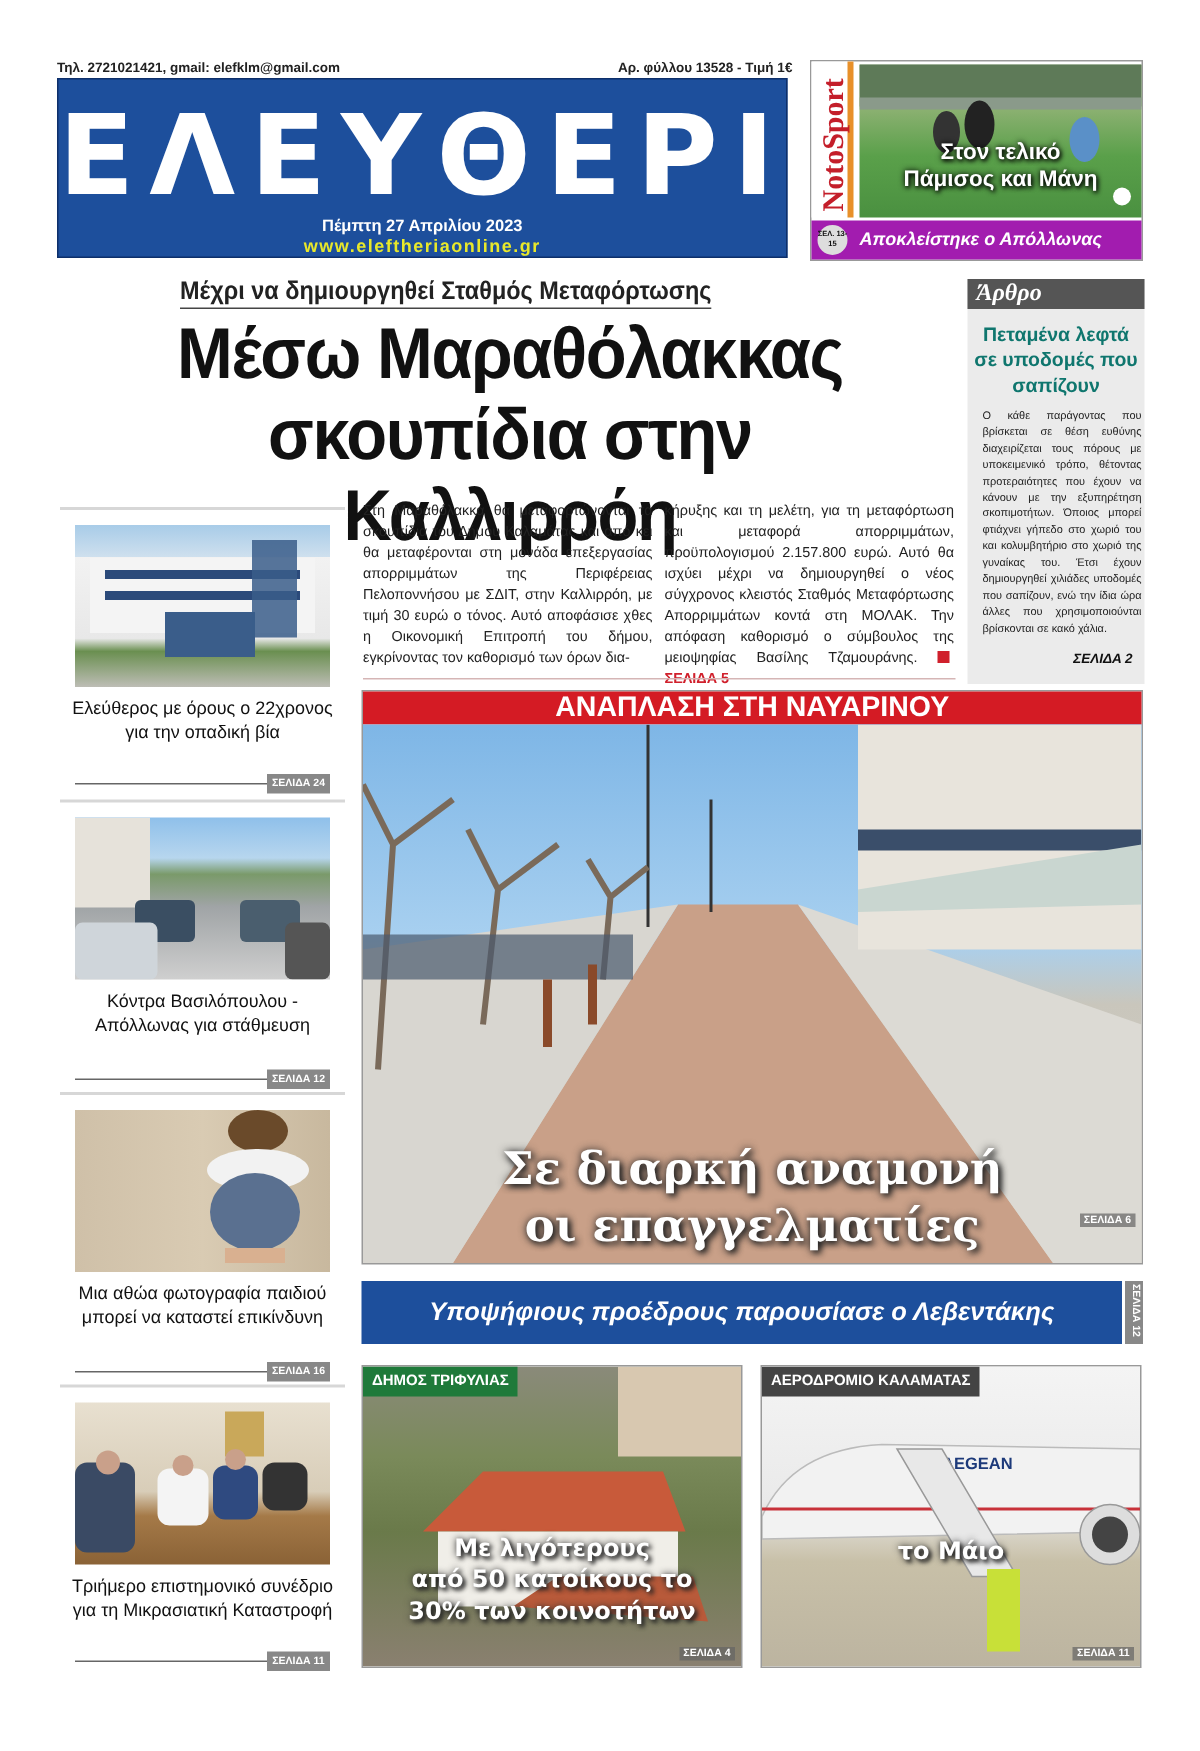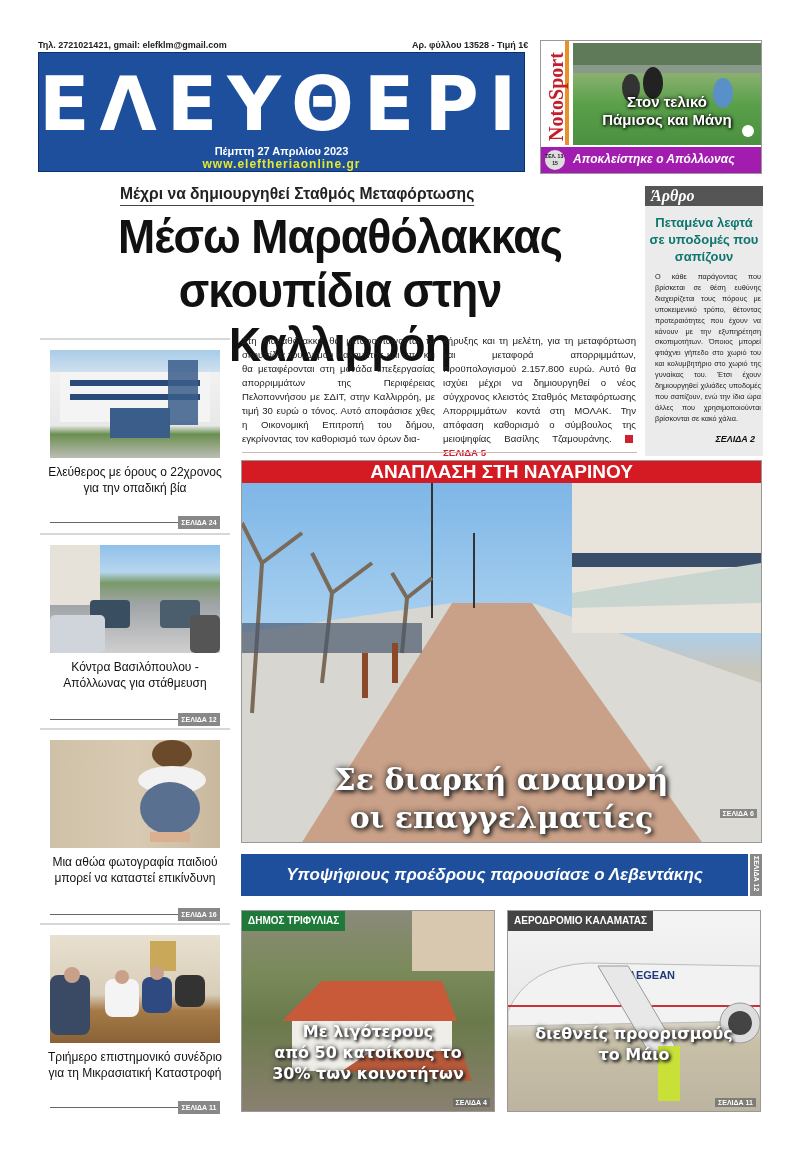--- a/index.html
+++ b/index.html
@@ -243,17 +243,16 @@
       <line x1="0" y1="95" x2="252" y2="95" stroke="#c8323a" stroke-width="2"></line>
       <text x="120" y="68" font-size="11" font-weight="bold" fill="#1d3a7a" font-family="Liberation Sans, sans-serif">AEGEAN</text>
       <circle cx="232" cy="112" r="20" fill="#ddd" stroke="#999"></circle>
       <circle cx="232" cy="112" r="12" fill="#444"></circle>
       <polygon points="90,55 120,55 170,140 140,140" fill="#e8e8e8" stroke="#999"></polygon>
       <rect x="150" y="135" width="22" height="55" fill="#c8e038"></rect>
     </svg>
   </div>
   <div class="abs box-tag" style="background:#444;">ΑΕΡΟΔΡΟΜΙΟ ΚΑΛΑΜΑΤΑΣ</div>
   <div class="abs box-title" style="top:112px;">
-    <div>διεθνείς προορισμούς</div>
     <div>το Μάιο</div>
   </div>
   <div class="abs box-page">ΣΕΛΙΔΑ 11</div>
 </div>
 
 </body></html>

